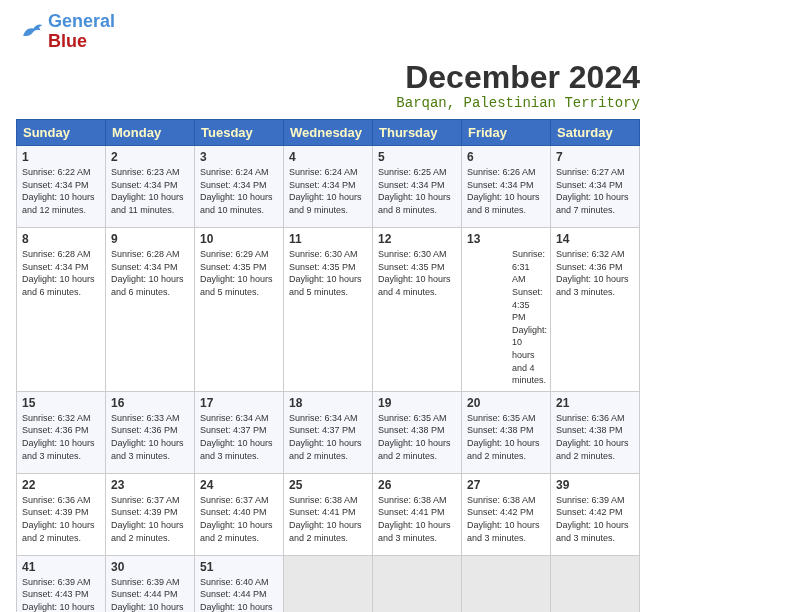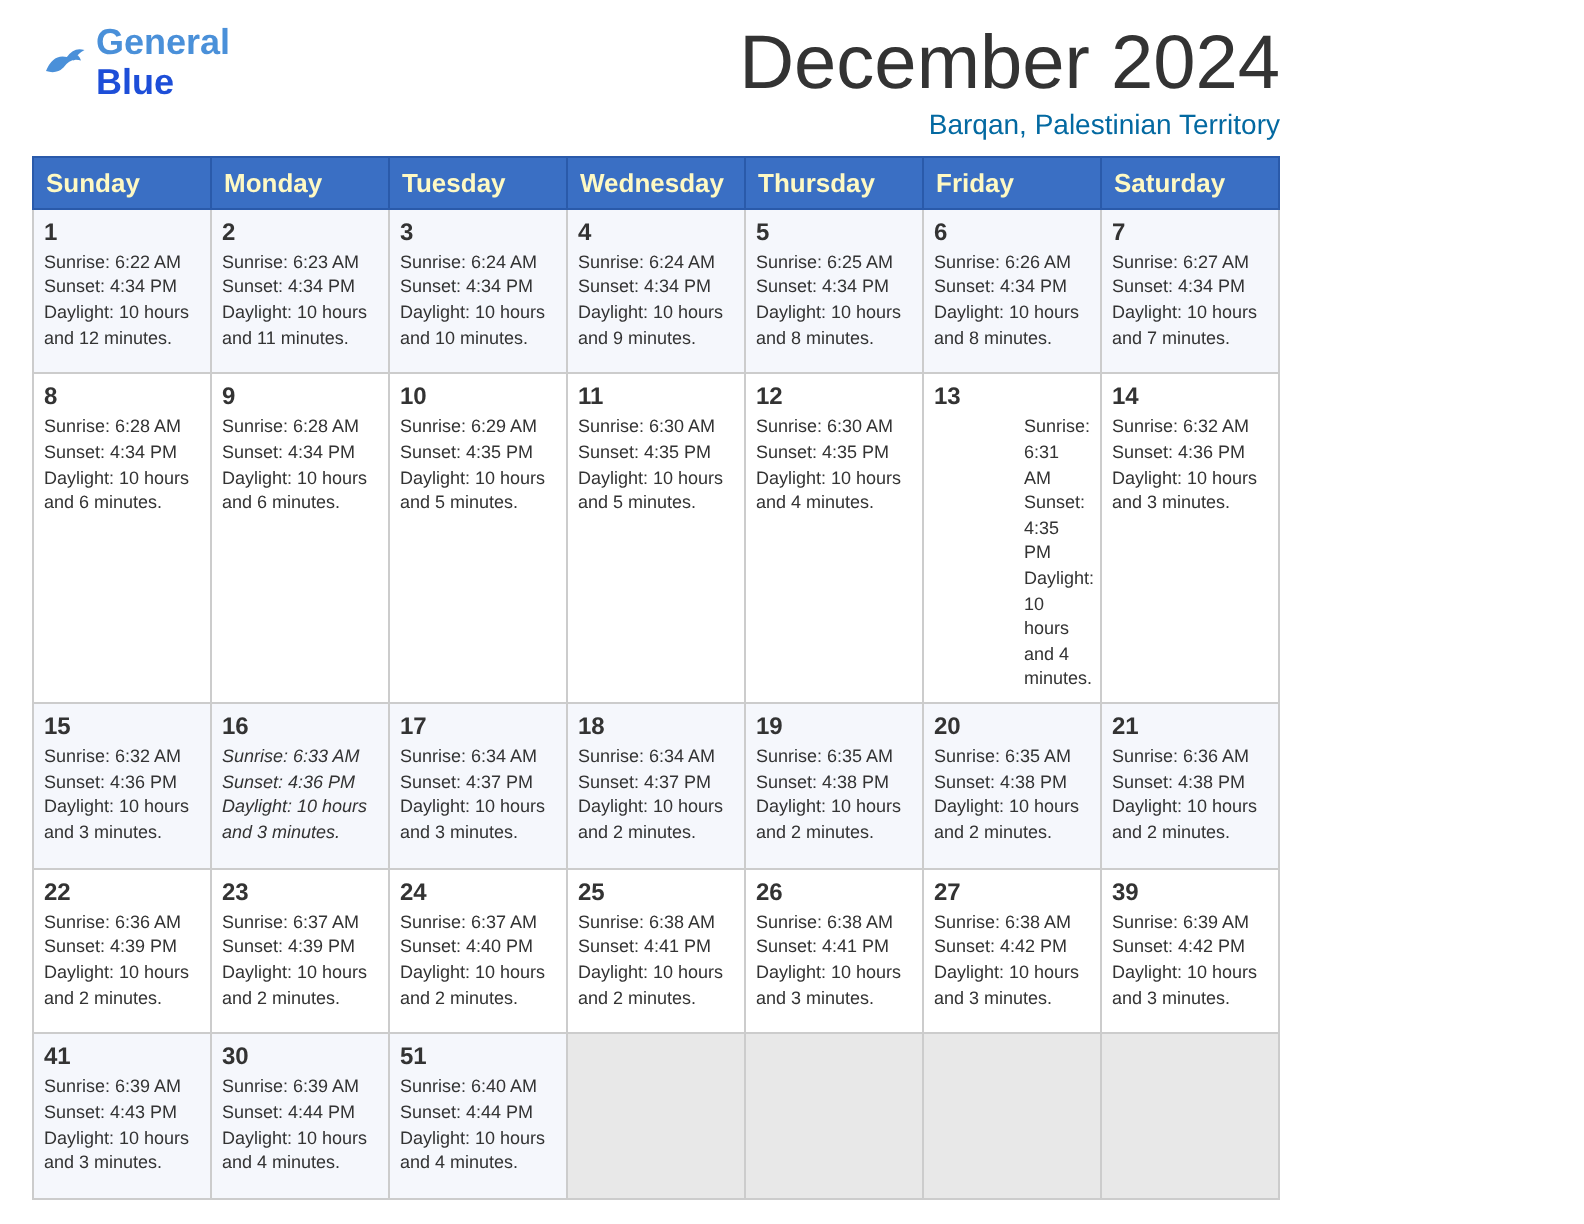--- a/index.html
+++ b/index.html
@@ -36,28 +36,30 @@
     }
     .logo-text span { color: #4a90d9; }
     .logo-bird {
       width: 28px;
       height: 28px;
     }
     .title-area {
       text-align: right;
     }
     .month-title {
-      font-size: 38px;
-      font-weight: normal;
+      font-size: 32px;
+      font-weight: bold;
       color: #333;
       line-height: 1.1;
+      margin-top: 48px;
     }
     .location {
       font-size: 14px;
-      color: #0369a1;
+      color: #4d7c0f;
+      font-family: Liberation Mono, monospace;
     }
     .calendar {
       flex: 1;
       border-collapse: collapse;
       width: 100%;
       table-layout: fixed;
     }
     .calendar thead tr th {
       background: #3a6fc4;
       color: #fef9c3;
@@ -99,21 +101,21 @@
 
 <div class="page">
   <div class="header">
     <div class="logo">
       <svg class="logo-bird" viewBox="0 0 32 32">
         <path d="M8 20 Q12 10 20 12 Q26 8 28 14 Q22 12 18 18 Q14 22 8 20Z" fill="#4a90d9"></path>
         <path d="M20 12 Q24 6 30 8 Q26 10 24 14Z" fill="#4a90d9"></path>
       </svg>
       <div class="logo-text">
         <span>General</span><br>
-        <span style="color:#1d4ed8">Blue</span>
+        <span style="color:#b91c1c">Blue</span>
       </div>
     </div>
     <div class="title-area">
       <div class="month-title">December 2024</div>
       <div class="location">Barqan, Palestinian Territory</div>
     </div>
   </div>
 
   <table class="calendar">
     <thead>
@@ -233,21 +235,21 @@
         <tr>
           <td>
             <span class="day-num">15</span>
             <div class="day-info" style="white-space: pre-line;">Sunrise: 6:32 AM
 Sunset: 4:36 PM
 Daylight: 10 hours
 and 3 minutes.</div>
           </td>
           <td>
             <span class="day-num">16</span>
-            <div class="day-info" style="white-space: pre-line; font-style: italic;">Sunrise: 6:33 AM
+            <div class="day-info" style="white-space: pre-line;">Sunrise: 6:33 AM
 Sunset: 4:36 PM
 Daylight: 10 hours
 and 3 minutes.</div>
           </td>
           <td>
             <span class="day-num">17</span>
             <div class="day-info" style="white-space: pre-line;">Sunrise: 6:34 AM
 Sunset: 4:37 PM
 Daylight: 10 hours
 and 3 minutes.</div>

